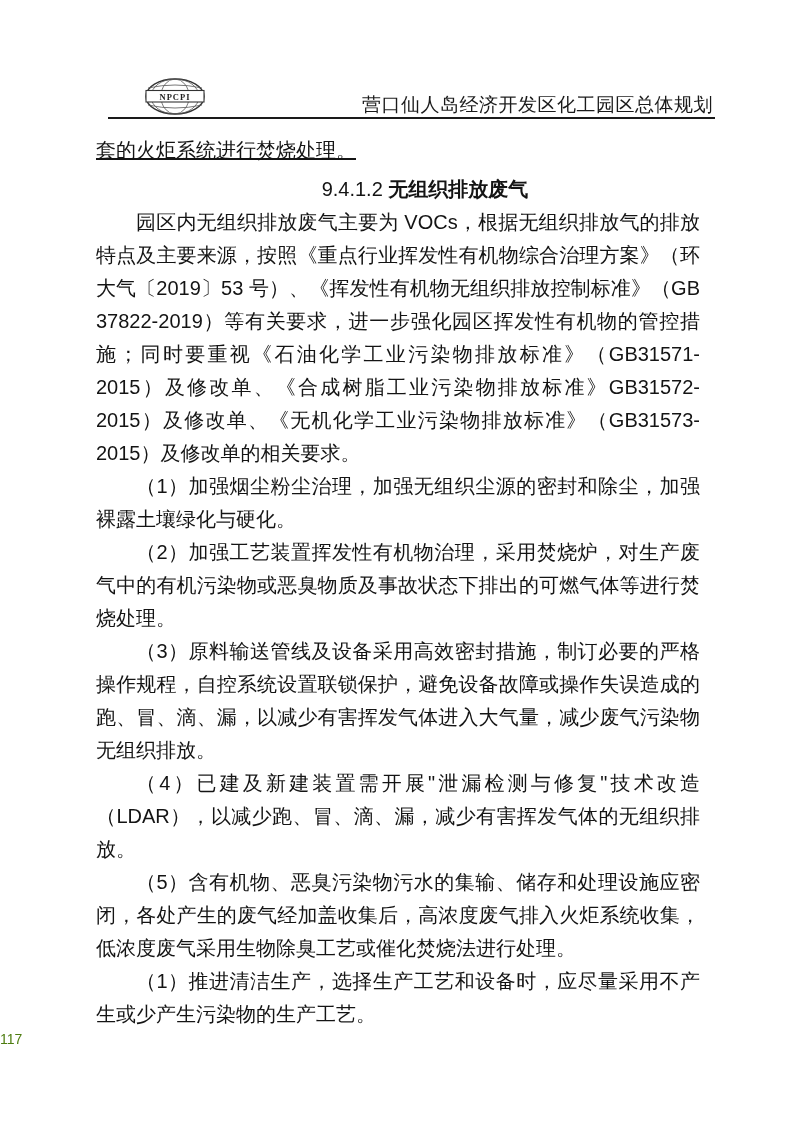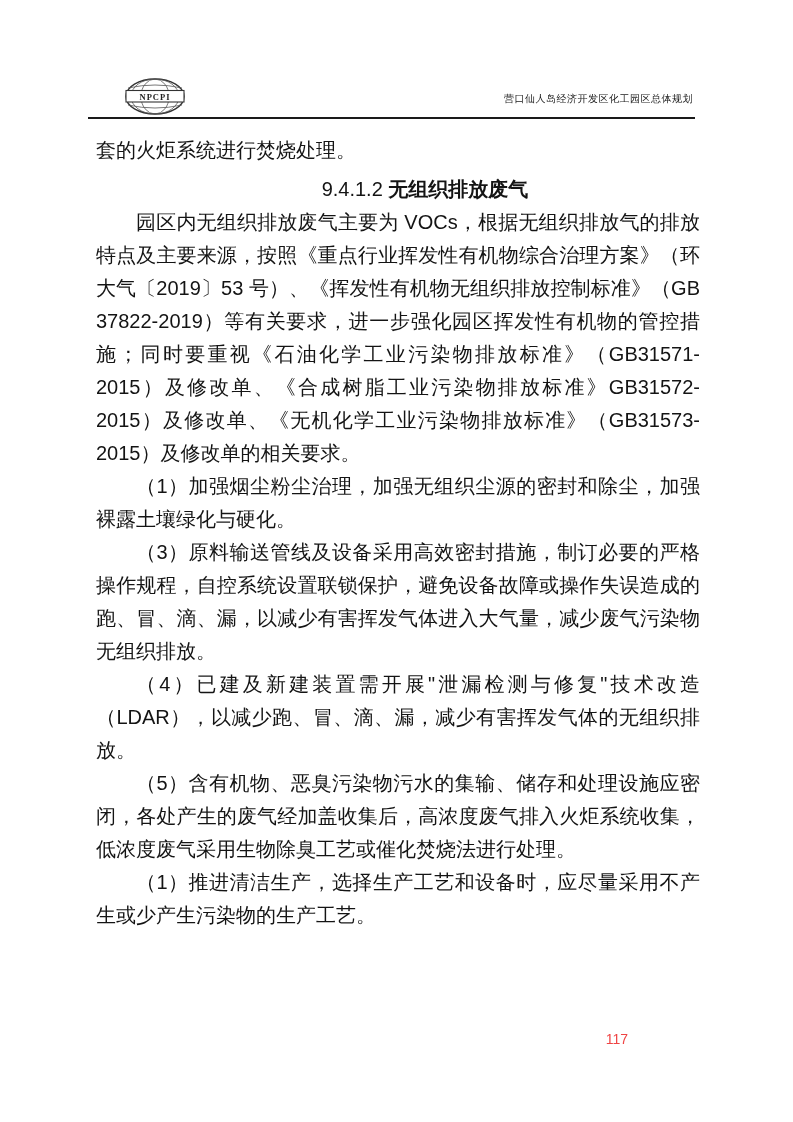--- a/index.html
+++ b/index.html
@@ -12,38 +12,38 @@
     height: 1122px;
     position: relative;
     font-family: "Liberation Sans", "DejaVu Sans", sans-serif;
     color: #111111;
     overflow: hidden;
   }
 
   
   .page-header {
     position: absolute;
-    left: 88px;
+    left: 108px;
     top: 0;
     width: 607px;
     height: 119px;
   }
   .logo {
     position: absolute;
     left: 36px;
     top: 77px;
     width: 62px;
     height: 39px;
   }
   .header-title {
     position: absolute;
     right: 2px;
     top: 92px;
     font-family: "Liberation Serif", "DejaVu Serif", serif;
-    font-size: 10px;
+    font-size: 19px;
     letter-spacing: 0.5px;
     color: #1a1a1a;
     white-space: nowrap;
   }
   .header-rule {
     position: absolute;
     left: 0;
     top: 117px;
     width: 607px;
     height: 2px;
@@ -60,20 +60,21 @@
     line-height: 33px;
     text-align: justify;
     color: #141414;
   }
   .content p {
     margin: 0;
     text-indent: 2em;
   }
   .content p.no-indent {
     text-indent: 0;
+    text-decoration: underline;
   }
   .content h3 {
     margin: 6px 0 0 0;
     padding-left: 54px;
     font-size: 20px;
     line-height: 33px;
     font-weight: 700;
     text-align: center;
   }
   .content h3 .sec-num-regular {
@@ -85,23 +86,23 @@
   .content h3 .sec-title {
     font-weight: 700;
   }
 
   
   .page-footer {
     position: absolute;
     left: 0;
     top: 1031px;
     width: 628px;
-    text-align: right;
+    text-align: left;
     font-size: 14px;
-    color: #ef4444;
+    color: #4d7c0f;
   }
 </style>
 </head>
 <body>
 
 <header class="page-header">
   <svg class="logo" viewBox="0 0 62 39" xmlns="http://www.w3.org/2000/svg">
 
     <ellipse cx="31" cy="19.5" rx="29" ry="17.5" fill="none" stroke="#333" stroke-width="1.4"></ellipse>
     <ellipse cx="31" cy="19.5" rx="14" ry="17.5" fill="none" stroke="#555" stroke-width="0.8"></ellipse>
@@ -118,20 +119,21 @@
 
 <main class="content">
   <p class="no-indent">套的火炬系统进行焚烧处理。</p>
 
   <h3>
     <span class="sec-num-regular">9.4.1.2</span><span> </span><span class="sec-title">无组织排放废气</span>
   </h3>
 
   <p>园区内无组织排放废气主要为 VOCs，根据无组织排放气的排放特点及主要来源，按照《重点行业挥发性有机物综合治理方案》（环大气〔2019〕53 号）、《挥发性有机物无组织排放控制标准》（GB 37822-2019）等有关要求，进一步强化园区挥发性有机物的管控措施；同时要重视《石油化学工业污染物排放标准》（GB31571-2015）及修改单、《合成树脂工业污染物排放标准》GB31572-2015）及修改单、《无机化学工业污染物排放标准》（GB31573-2015）及修改单的相关要求。</p>
   <p>（1）加强烟尘粉尘治理，加强无组织尘源的密封和除尘，加强裸露土壤绿化与硬化。</p>
+  <p>（2）加强工艺装置挥发性有机物治理，采用焚烧炉，对生产废气中的有机污染物或恶臭物质及事故状态下排出的可燃气体等进行焚烧处理。</p>
   <p>（3）原料输送管线及设备采用高效密封措施，制订必要的严格操作规程，自控系统设置联锁保护，避免设备故障或操作失误造成的跑、冒、滴、漏，以减少有害挥发气体进入大气量，减少废气污染物无组织排放。</p>
   <p>（4）已建及新建装置需开展"泄漏检测与修复"技术改造（LDAR），以减少跑、冒、滴、漏，减少有害挥发气体的无组织排放。</p>
   <p>（5）含有机物、恶臭污染物污水的集输、储存和处理设施应密闭，各处产生的废气经加盖收集后，高浓度废气排入火炬系统收集，低浓度废气采用生物除臭工艺或催化焚烧法进行处理。</p>
 
 
   <p>（1）推进清洁生产，选择生产工艺和设备时，应尽量采用不产生或少产生污染物的生产工艺。</p>
 </main>
 
 <footer class="page-footer">
   <span>117</span>

